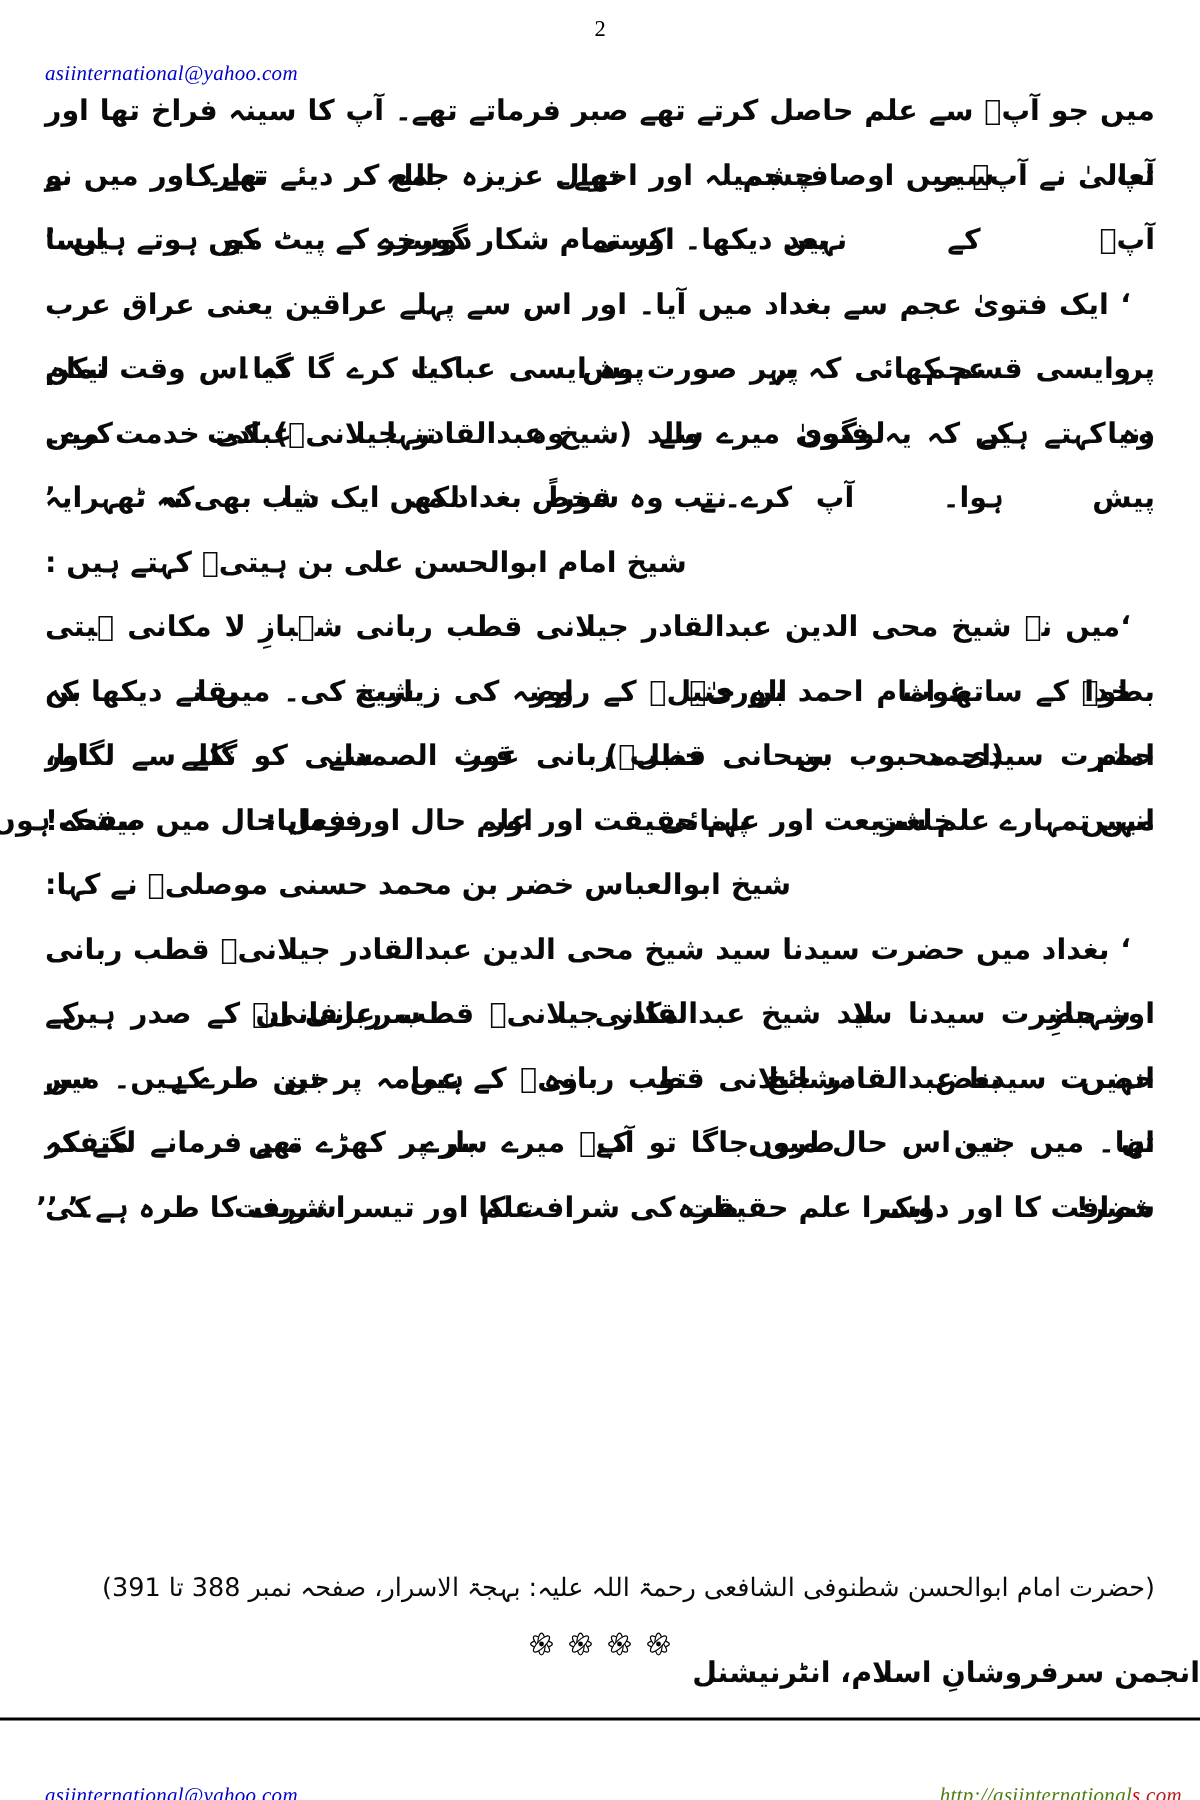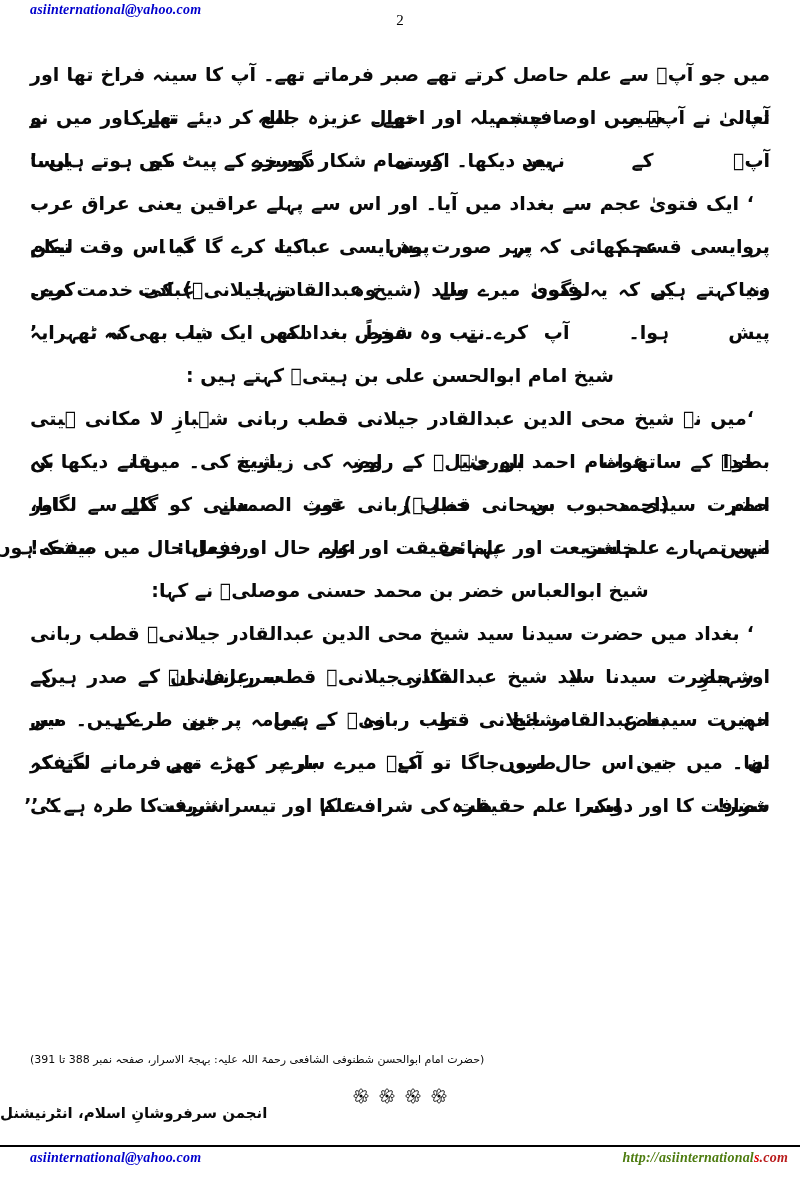--- a/index.html
+++ b/index.html
@@ -9,38 +9,38 @@
   .header-email{position:absolute;left:30px;top:2px;
         font-family:"Liberation Serif",serif;font-style:italic;font-weight:bold;
         font-size:14px;letter-spacing:.2px;}
   .page-number{position:absolute;top:12px;left:0;right:0;text-align:center;
         font-family:"Liberation Serif",serif;font-size:15px;color:#000;}
 
   .body-text{position:absolute;top:53px;left:30px;right:30px;direction:rtl;font-weight:bold;}
   .line{height:43px;line-height:43px;font-size:19px;white-space:nowrap;overflow:visible;}
   .line.justify{white-space:normal;text-align:justify;text-align-last:justify;}
   .line.center{text-align:left;}
-  .line.right{text-align:center;}
+  .line.right{text-align:left;}
   .line.indent{padding-right:16px;}
 
   .reference{position:absolute;top:1038px;left:30px;right:30px;direction:rtl;
-        text-align:left;font-size:11px;line-height:43px;white-space:nowrap;}
+        text-align:right;font-size:17px;line-height:43px;white-space:nowrap;}
 
   .ornaments{position:absolute;top:1088px;left:0;right:0;
         display:flex;justify-content:center;gap:10px;}
   .ornaments svg{display:block;}
 
-  .footer-title{position:absolute;top:1104px;left:0;right:0;text-align:left;
-        direction:rtl;font-weight:bold;font-size:15px;letter-spacing:.5px;}
+  .footer-title{position:absolute;top:1104px;left:0;right:0;text-align:right;
+        direction:rtl;font-weight:bold;font-size:19px;letter-spacing:.5px;}
 
   .footer-rule{position:absolute;top:1145px;left:0;width:800px;height:0;
         border-top:2px solid #000;}
 
-  .link-text{font-family:"Liberation Serif",serif;font-style:italic;font-weight:bold;
-        font-size:14px;letter-spacing:.2px;}
+  .link-text{font-family:"Liberation Serif",serif;font-style:italic;font-weight:normal;
+        font-size:14px;letter-spacing:.2px;margin-top:40px;}
   .footer-email{position:absolute;left:30px;top:1150px;}
   .footer-url{position:absolute;right:12px;top:1150px;}
 </style>
 </head>
 <body>
 
 <div class="page">
 
   <div class="header-email link-text" style="color:#0000cc">asiinternational@yahoo.com</div>
 

